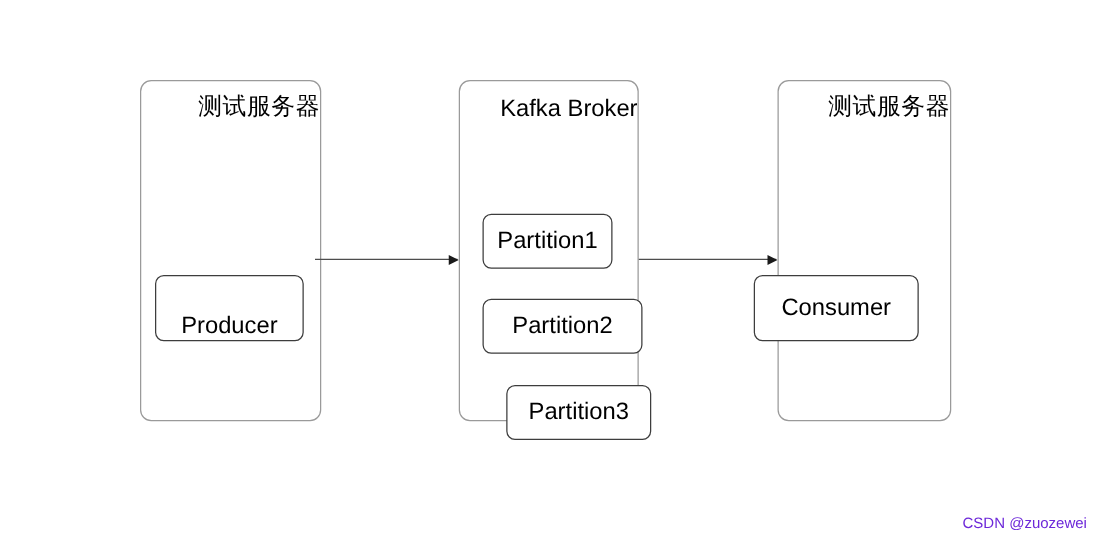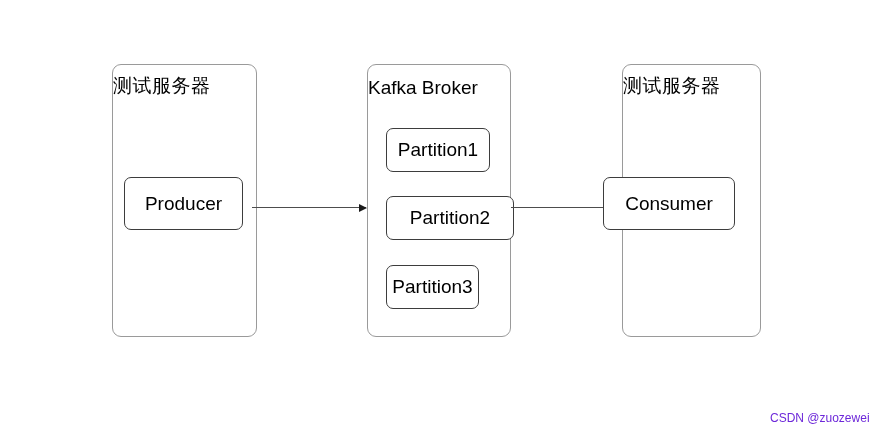--- a/index.html
+++ b/index.html
@@ -23,41 +23,42 @@
     position: absolute;
     box-sizing: border-box;
     background: #ffffff;
     border: 1px solid #9a9a9a;
     border-radius: 9px;
   }
   .container-title {
     position: absolute;
     left: 0;
     right: 0;
-    text-align: left;
+    text-align: right;
     color: #000000;
     font-size: 19px;
     line-height: 22px;
     white-space: nowrap;
   }
   .container-title.cjk {
     font-size: 19px;
     letter-spacing: 0.5px;
   }
 
   
   .node-box {
     position: absolute;
     box-sizing: border-box;
     background: #ffffff;
     border: 1px solid #3d3d3d;
     border-radius: 7px;
     display: flex;
     align-items: center;
     justify-content: center;
+    margin-top: 43px;
   }
   .node-label {
     color: #000000;
     font-size: 19px;
     line-height: 22px;
     white-space: nowrap;
   }
 
   
   .arrow {
@@ -87,36 +88,36 @@
   }
 </style>
 </head>
 <body>
 
 <div id="canvas">
 
   <div class="container-box" style="left:112px; top:64px; width:145px; height:273px;">
     <div class="container-title cjk" style="top:10px;">测试服务器</div>
   </div>
-  <div class="node-box" style="left:124px; top:177px; width:119px; height:53px;">
+  <div class="node-box" style="left:124px; top:177px; width:119px; height:53px;align-items:flex-end;">
     <span class="node-label">Producer</span>
   </div>
 
   <div class="arrow" style="left:252px; top:207px; width:114px;"></div>
 
   <div class="container-box" style="left:367px; top:64px; width:144px; height:273px;">
     <div class="container-title" style="top:12px;">Kafka Broker</div>
   </div>
   <div class="node-box" style="left:386px; top:128px; width:104px; height:44px;">
     <span class="node-label">Partition1</span>
   </div>
   <div class="node-box" style="left:386px; top:196px; width:128px; height:44px;">
     <span class="node-label">Partition2</span>
   </div>
-  <div class="node-box" style="left:386px; top:265px; width:93px; height:44px;">
+  <div class="node-box" style="left:405px; top:265px; width:116px; height:44px;">
     <span class="node-label">Partition3</span>
   </div>
 
   <div class="arrow" style="left:511px; top:207px; width:110px;"></div>
 
   <div class="container-box" style="left:622px; top:64px; width:139px; height:273px;">
     <div class="container-title cjk" style="top:10px;">测试服务器</div>
   </div>
   <div class="node-box" style="left:603px; top:177px; width:132px; height:53px;">
     <span class="node-label">Consumer</span>

